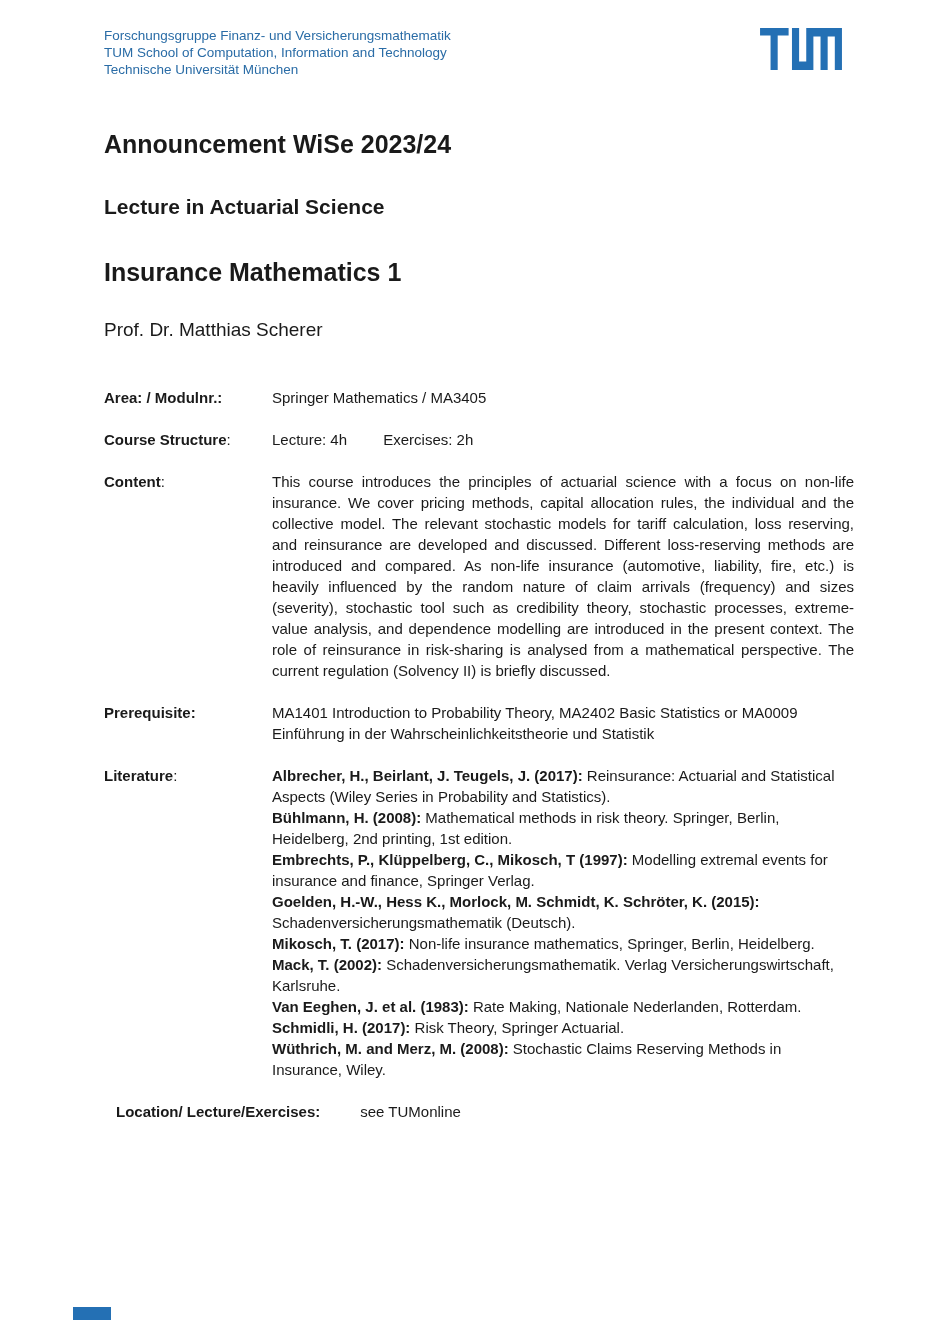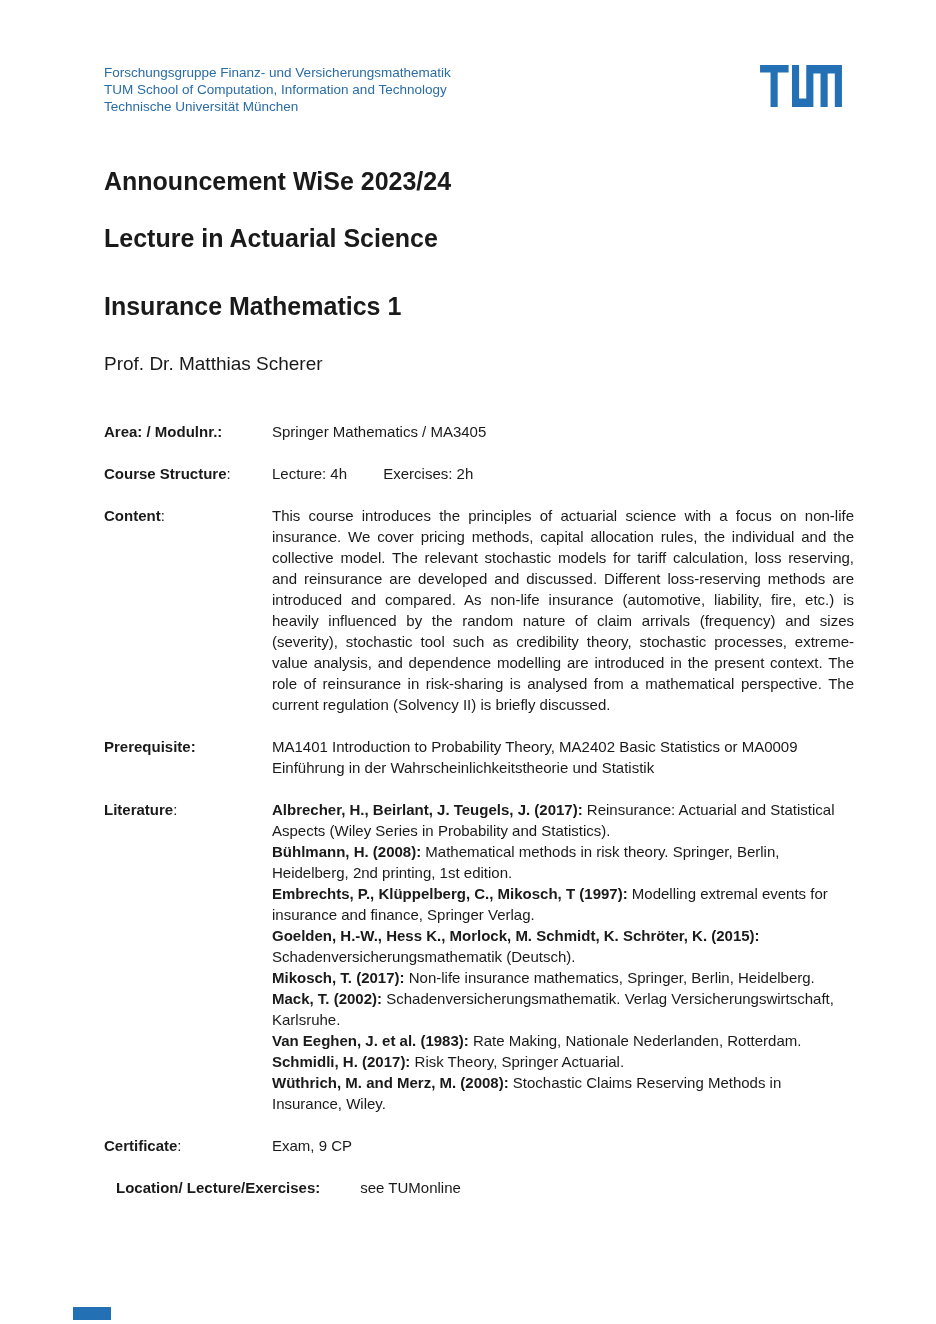--- a/index.html
+++ b/index.html
@@ -8,39 +8,39 @@
     font-family: "Liberation Sans", "DejaVu Sans", sans-serif;
     color: #1a1a1a;
   }
   .page {
     position: relative;
     width: 904px;
     height: 1324px;
     margin: 0 auto;
     background: #ffffff;
     overflow: hidden;
-    padding: 64px 66px 0 88px;
+    padding: 27px 66px 0 88px;
   }
   
   .header {
     display: flex;
     justify-content: space-between;
     align-items: flex-start;
   }
   .header-lines {
     font-size: 13.5px;
     line-height: 17px;
     color: #2a6ca6;
   }
   .tum-logo { width: 82px; height: 42px; margin-top: 1px; margin-right: 12px; }
   .tum-logo svg { display: block; width: 100%; height: 100%; }
   
   .title-block { text-align: left; }
   .title-1 { margin-top: 52px; font-size: 25px; font-weight: bold; }
-  .title-2 { margin-top: 28px; font-size: 25px; font-weight: bold; }
+  .title-2 { margin-top: 36px; font-size: 21px; font-weight: bold; }
   .title-3 { margin-top: 39px; font-size: 25px; font-weight: bold; }
   .lecturer { margin-top: 32px; font-size: 19px; font-weight: normal; }
   
   .rows { margin-top: 46px; font-size: 15px; line-height: 21px; }
   .row { display: flex; margin-bottom: 21px; }
   .row-label { width: 168px; flex: 0 0 168px; font-weight: bold; }
   .row-label .colon-normal { font-weight: normal; }
   .row-value { flex: 1 1 auto; }
   .row-value.justified { text-align: justify; }
   .cs-part { display: inline-block; margin-right: 32px; }
@@ -118,24 +118,20 @@
         <div class="lit-entry"><b>Embrechts, P., Klüppelberg, C., Mikosch, T (1997):</b><span> Modelling extremal events for insurance and finance, Springer Verlag.</span></div>
         <div class="lit-entry"><b>Goelden, H.-W., Hess K., Morlock, M. Schmidt, K. Schröter, K. (2015):</b><span> Schadenversicherungsmathematik (Deutsch).</span></div>
         <div class="lit-entry"><b>Mikosch, T. (2017):</b><span> Non-life insurance mathematics, Springer, Berlin, Heidelberg.</span></div>
         <div class="lit-entry"><b>Mack, T. (2002):</b><span> Schadenversicherungsmathematik. Verlag Versicherungswirtschaft, Karlsruhe.</span></div>
         <div class="lit-entry"><b>Van Eeghen, J. et al. (1983):</b><span> Rate Making, Nationale Nederlanden, Rotterdam.</span></div>
         <div class="lit-entry"><b>Schmidli, H. (2017):</b><span> Risk Theory, Springer Actuarial.</span></div>
         <div class="lit-entry"><b>Wüthrich, M. and Merz, M. (2008):</b><span> Stochastic Claims Reserving Methods in Insurance, Wiley.</span></div>
       </div>
     </div>
 
-    <div class="row">
-      <div class="row-label"><span>Certificate</span><span class="colon-normal">:</span></div>
-      <div class="row-value">Exam, 9 CP</div>
-    </div>
 
     <div class="row location">
       <div class="row-label"><span>Location/ Lecture/Exercises:</span></div>
       <div class="row-value">see TUMonline</div>
     </div>
 
   </div>
 
   <div class="footer-bar" style="background: rgb(36, 112, 180);"></div>
 

